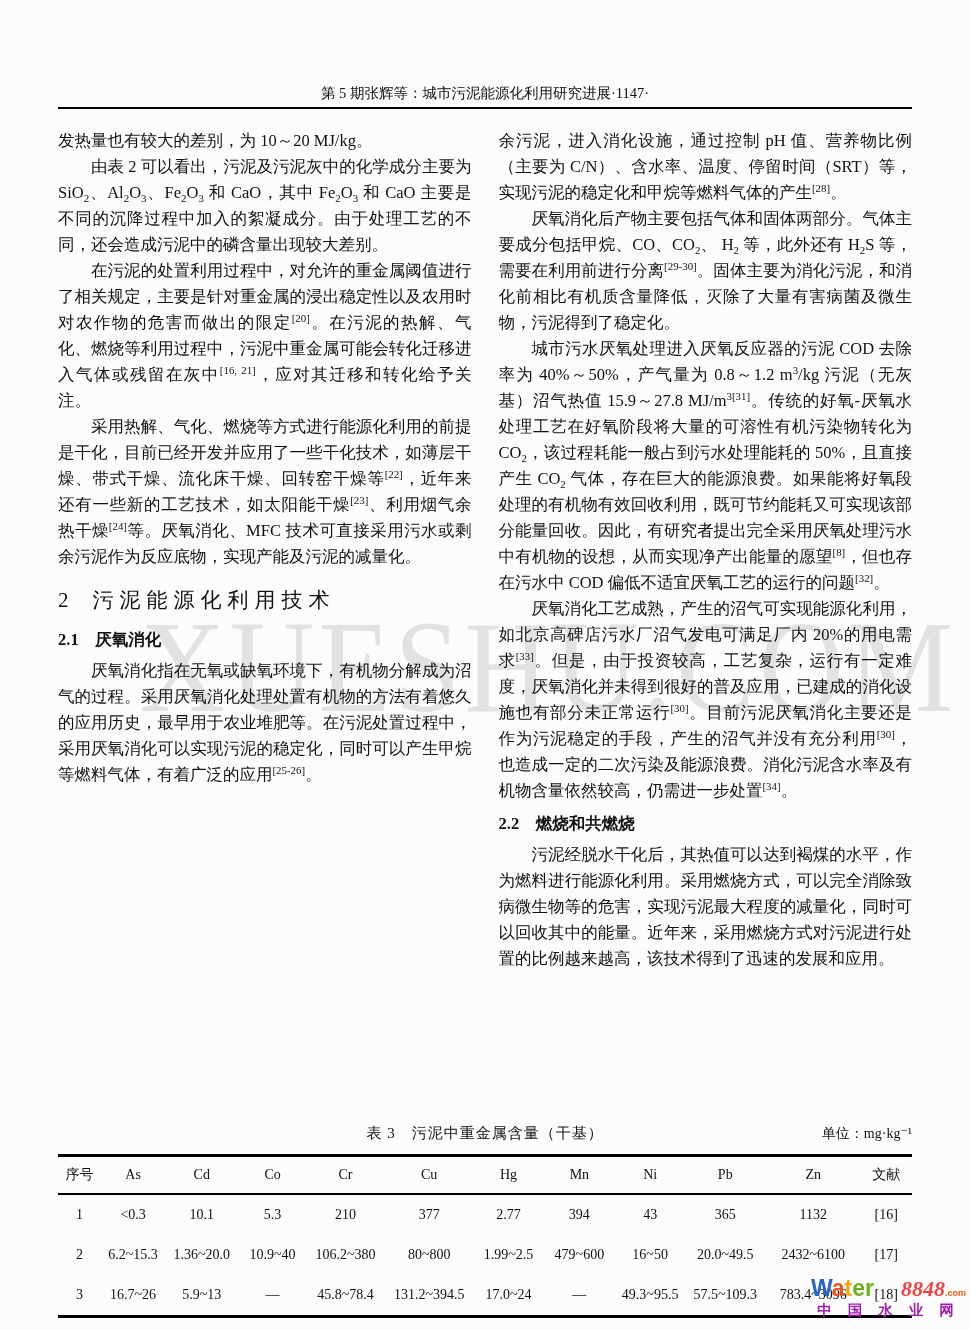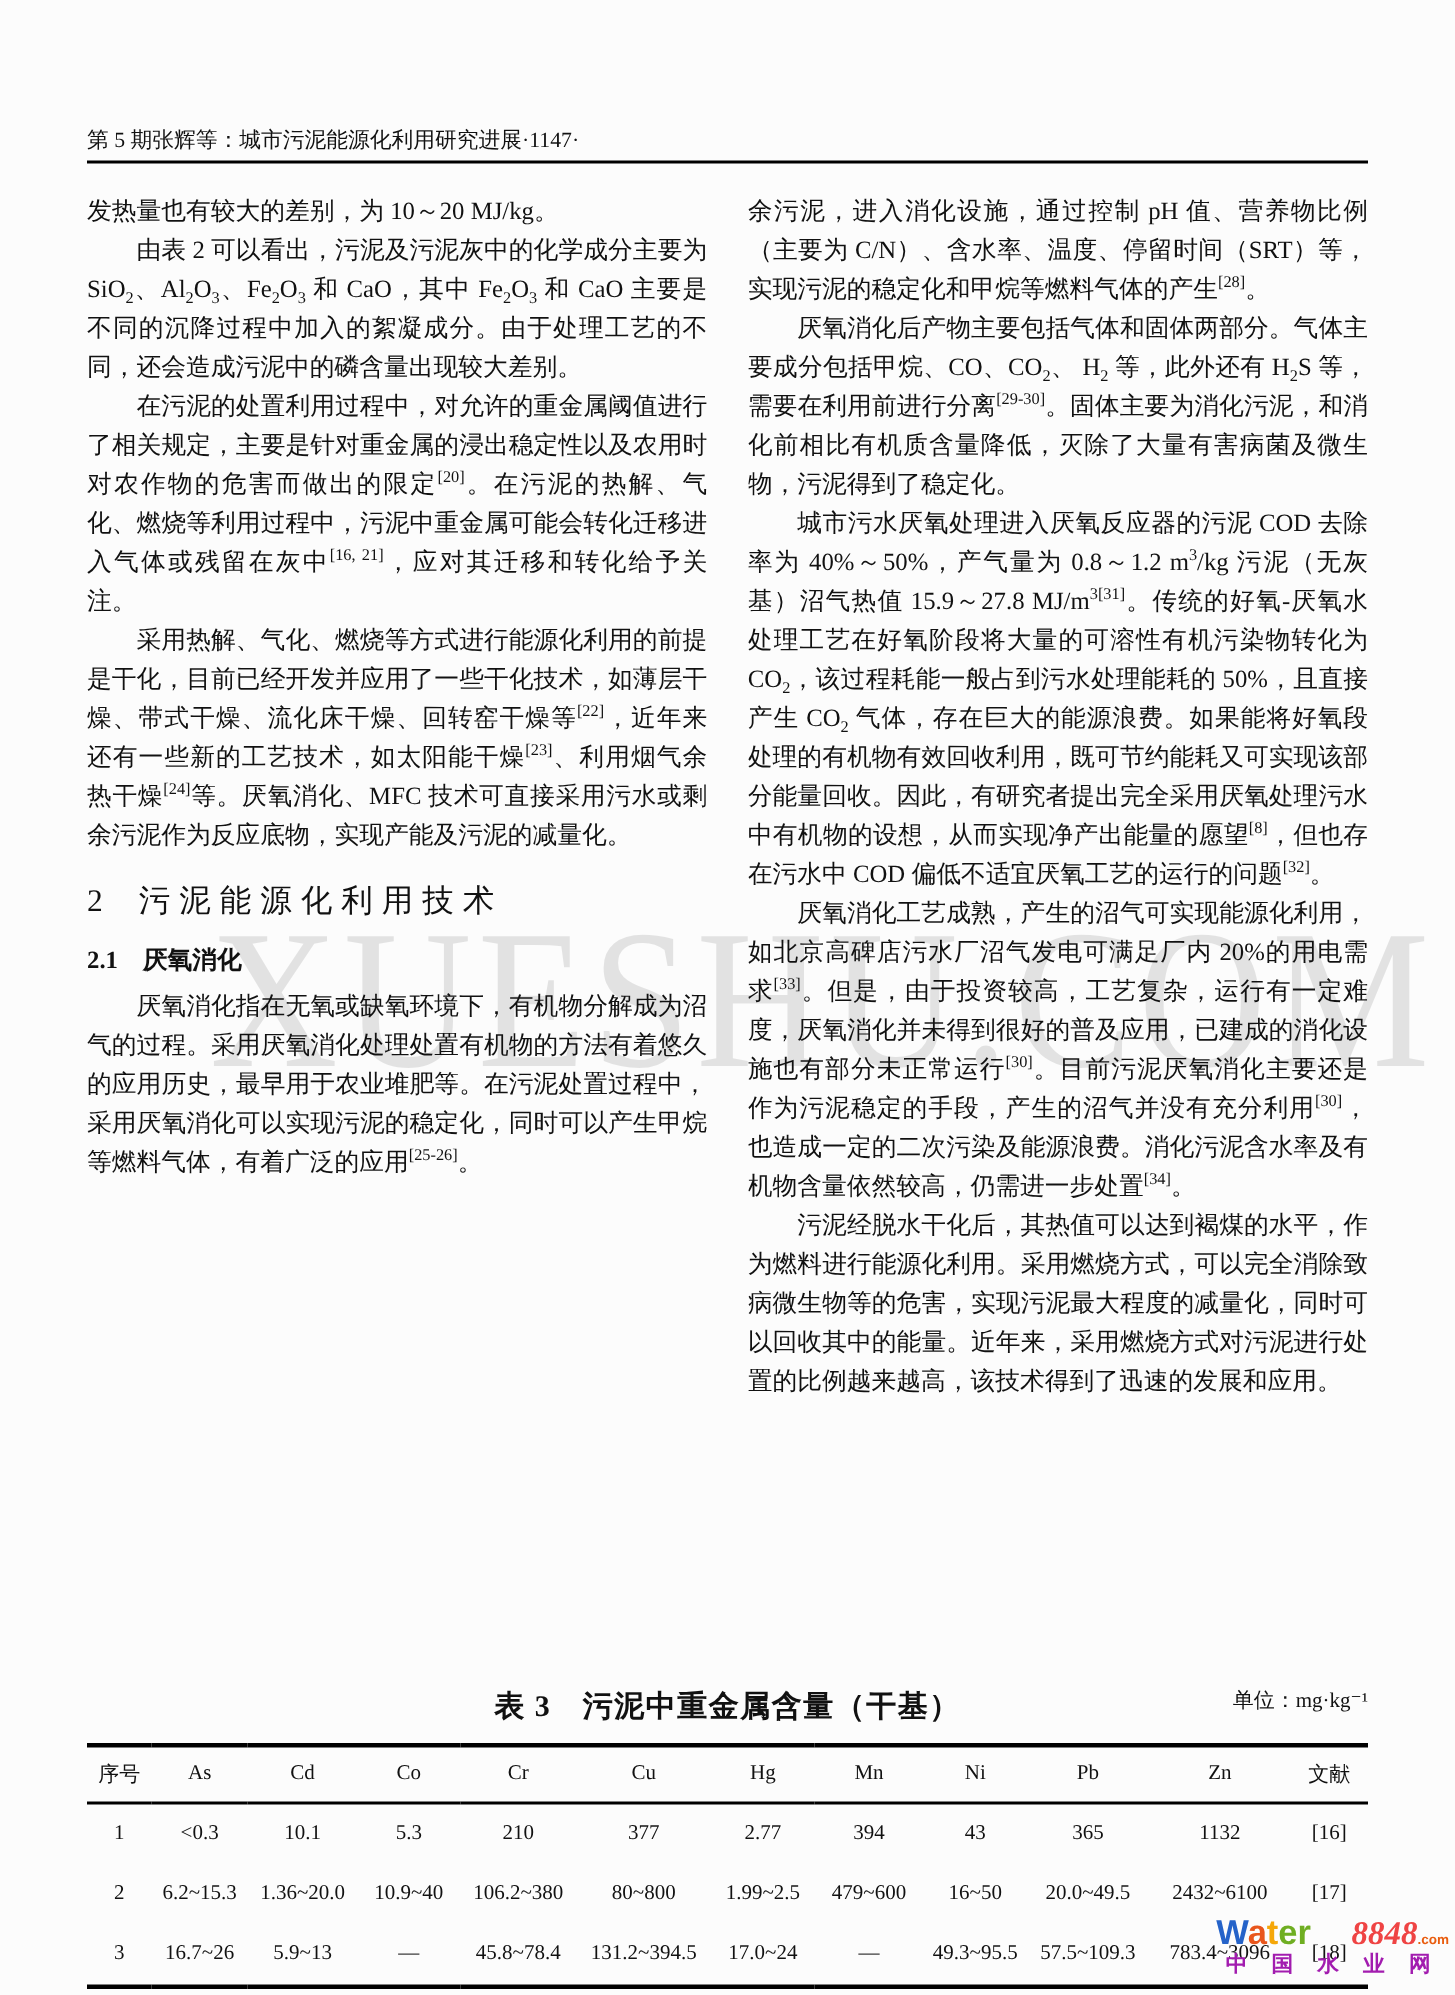--- a/index.html
+++ b/index.html
@@ -9,21 +9,21 @@
     margin:0 auto;
     background:#fcfcfc;
     overflow:hidden;
     font-family:"Liberation Serif","DejaVu Serif",serif;
     color:#111;
     box-sizing:border-box;
   }
   
   .page-header{
     position:absolute;top:84px;left:58px;right:58px;
-    display:flex;justify-content:flex-start;align-items:baseline;
+    display:flex;justify-content:center;align-items:baseline;
     font-size:14.5px;
   }
   .header-rule{
     position:absolute;top:107px;left:58px;right:58px;
     border-top:2.5px solid #000;height:0;
   }
   
   .watermark{
     position:absolute;left:140px;top:608px;
     font-size:118px;line-height:1;
@@ -58,21 +58,21 @@
   .subsec-heading{
     font-weight:bold;font-size:16.5px;
     margin:7px 0 5px 0;
     text-indent:0;text-align:left;
   }
   
   .table-block{
     position:absolute;left:58px;right:58px;top:1124px;z-index:1;
   }
   .caption-row{position:relative;text-align:center;}
-  .table-caption{font-size:20px;font-weight:bold;letter-spacing:1px;}
+  .table-caption{font-size:15px;font-weight:normal;letter-spacing:1px;}
   .table-unit{
     position:absolute;right:0;top:1px;
     font-size:14px;font-weight:normal;
   }
   table.metals{
     width:100%;border-collapse:collapse;margin-top:11px;
     font-size:14px;
   }
   table.metals thead tr{
     border-top:3px solid #000;
@@ -129,20 +129,21 @@
         <span class="sec-num">2</span><span class="sec-title">污泥能源化利用技术</span>
       </div>
       <div class="subsec-heading">2.1　厌氧消化</div>
       <p class="indent">厌氧消化指在无氧或缺氧环境下，有机物分解成为沼气的过程。采用厌氧消化处理处置有机物的方法有着悠久的应用历史，最早用于农业堆肥等。在污泥处置过程中，采用厌氧消化可以实现污泥的稳定化，同时可以产生甲烷等燃料气体，有着广泛的应用<sup>[25-26]</sup>。</p>
     </div>
     <div class="col">
       <p>余污泥，进入消化设施，通过控制 pH 值、营养物比例（主要为 C/N）、含水率、温度、停留时间（SRT）等，实现污泥的稳定化和甲烷等燃料气体的产生<sup>[28]</sup>。</p>
       <p class="indent">厌氧消化后产物主要包括气体和固体两部分。气体主要成分包括甲烷、CO、CO<sub>2</sub>、 H<sub>2</sub> 等，此外还有 H<sub>2</sub>S 等，需要在利用前进行分离<sup>[29-30]</sup>。固体主要为消化污泥，和消化前相比有机质含量降低，灭除了大量有害病菌及微生物，污泥得到了稳定化。</p>
       <p class="indent">城市污水厌氧处理进入厌氧反应器的污泥 COD 去除率为 40%～50%，产气量为 0.8～1.2 m<sup>3</sup>/kg 污泥（无灰基）沼气热值 15.9～27.8 MJ/m<sup>3[31]</sup>。传统的好氧-厌氧水处理工艺在好氧阶段将大量的可溶性有机污染物转化为 CO<sub>2</sub>，该过程耗能一般占到污水处理能耗的 50%，且直接产生 CO<sub>2</sub> 气体，存在巨大的能源浪费。如果能将好氧段处理的有机物有效回收利用，既可节约能耗又可实现该部分能量回收。因此，有研究者提出完全采用厌氧处理污水中有机物的设想，从而实现净产出能量的愿望<sup>[8]</sup>，但也存在污水中 COD 偏低不适宜厌氧工艺的运行的问题<sup>[32]</sup>。</p>
       <p class="indent">厌氧消化工艺成熟，产生的沼气可实现能源化利用，如北京高碑店污水厂沼气发电可满足厂内 20%的用电需求<sup>[33]</sup>。但是，由于投资较高，工艺复杂，运行有一定难度，厌氧消化并未得到很好的普及应用，已建成的消化设施也有部分未正常运行<sup>[30]</sup>。目前污泥厌氧消化主要还是作为污泥稳定的手段，产生的沼气并没有充分利用<sup>[30]</sup>，也造成一定的二次污染及能源浪费。消化污泥含水率及有机物含量依然较高，仍需进一步处置<sup>[34]</sup>。</p>
+      <div class="subsec-heading">2.2　燃烧和共燃烧</div>
       <p class="indent">污泥经脱水干化后，其热值可以达到褐煤的水平，作为燃料进行能源化利用。采用燃烧方式，可以完全消除致病微生物等的危害，实现污泥最大程度的减量化，同时可以回收其中的能量。近年来，采用燃烧方式对污泥进行处置的比例越来越高，该技术得到了迅速的发展和应用。</p>
     </div>
   </div>
 
   <div class="table-block">
     <div class="caption-row">
       <span class="table-caption">表 3　污泥中重金属含量（干基）</span>
       <span class="table-unit">单位：mg·kg⁻¹</span>
     </div>
     <table class="metals">

